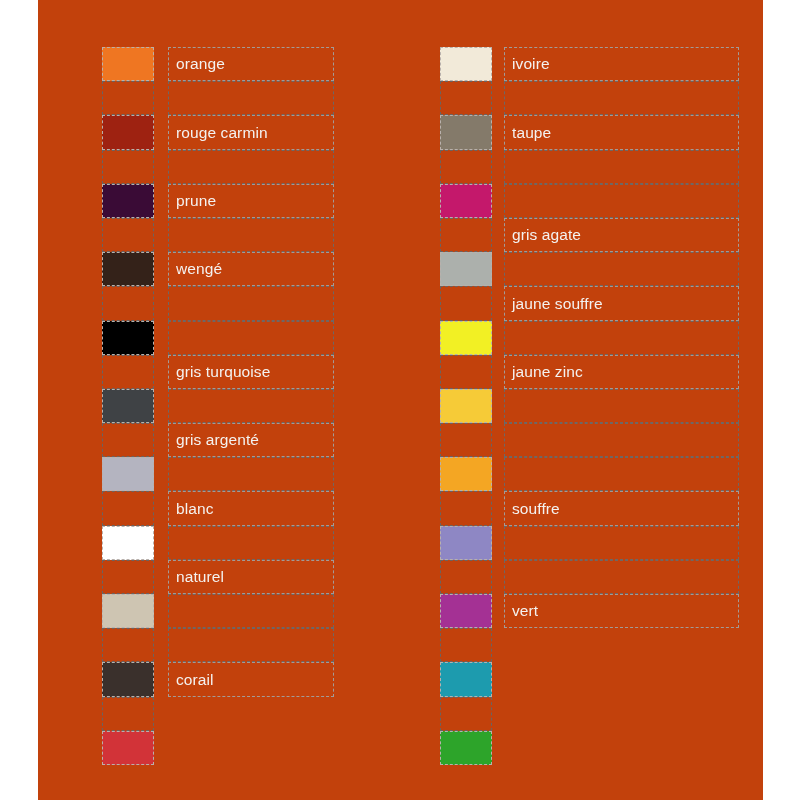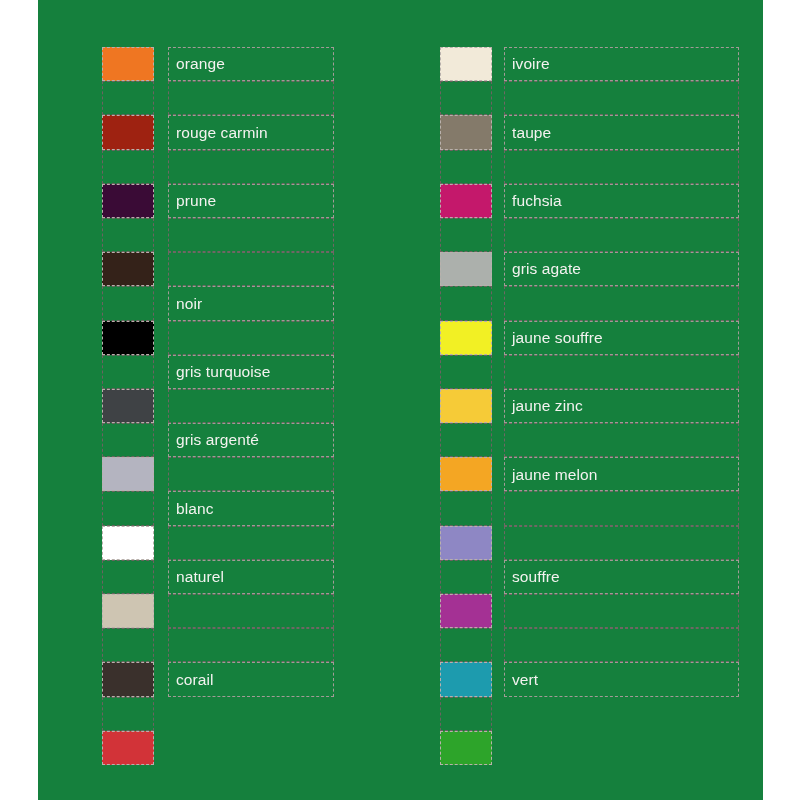--- a/index.html
+++ b/index.html
@@ -20,21 +20,21 @@
     height: 800px;
     background: #ffffff;
   }
 
   #panel {
     position: absolute;
     left: 38px;
     top: 0px;
     width: 725px;
     height: 800px;
-    background: #15803d;
+    background: #c2410c;
   }
 
   #columns {
     position: absolute;
     left: 0;
     top: 0;
     width: 725px;
     height: 800px;
   }
 
@@ -130,24 +130,24 @@
             </div>
             <div class="label-cell empty"></div>
             <div class="label-cell">
               <span class="label-text">rouge carmin</span>
             </div>
             <div class="label-cell empty"></div>
             <div class="label-cell">
               <span class="label-text">prune</span>
             </div>
             <div class="label-cell empty"></div>
-            <div class="label-cell empty"></div>
-            <div class="label-cell">
-              <span class="label-text">noir</span>
-            </div>
+            <div class="label-cell">
+              <span class="label-text">wengé</span>
+            </div>
+            <div class="label-cell empty"></div>
             <div class="label-cell empty"></div>
             <div class="label-cell">
               <span class="label-text">gris turquoise</span>
             </div>
             <div class="label-cell empty"></div>
             <div class="label-cell">
               <span class="label-text">gris argenté</span>
             </div>
             <div class="label-cell empty"></div>
             <div class="label-cell">
@@ -191,39 +191,33 @@
           </div>
         <div class="label-col">
             <div class="label-cell">
               <span class="label-text">ivoire</span>
             </div>
             <div class="label-cell empty"></div>
             <div class="label-cell">
               <span class="label-text">taupe</span>
             </div>
             <div class="label-cell empty"></div>
-            <div class="label-cell">
-              <span class="label-text">fuchsia</span>
-            </div>
             <div class="label-cell empty"></div>
             <div class="label-cell">
               <span class="label-text">gris agate</span>
             </div>
             <div class="label-cell empty"></div>
             <div class="label-cell">
               <span class="label-text">jaune souffre</span>
             </div>
             <div class="label-cell empty"></div>
             <div class="label-cell">
               <span class="label-text">jaune zinc</span>
             </div>
             <div class="label-cell empty"></div>
-            <div class="label-cell">
-              <span class="label-text">jaune melon</span>
-            </div>
             <div class="label-cell empty"></div>
             <div class="label-cell empty"></div>
             <div class="label-cell">
               <span class="label-text">souffre</span>
             </div>
             <div class="label-cell empty"></div>
             <div class="label-cell empty"></div>
             <div class="label-cell">
               <span class="label-text">vert</span>
             </div>

